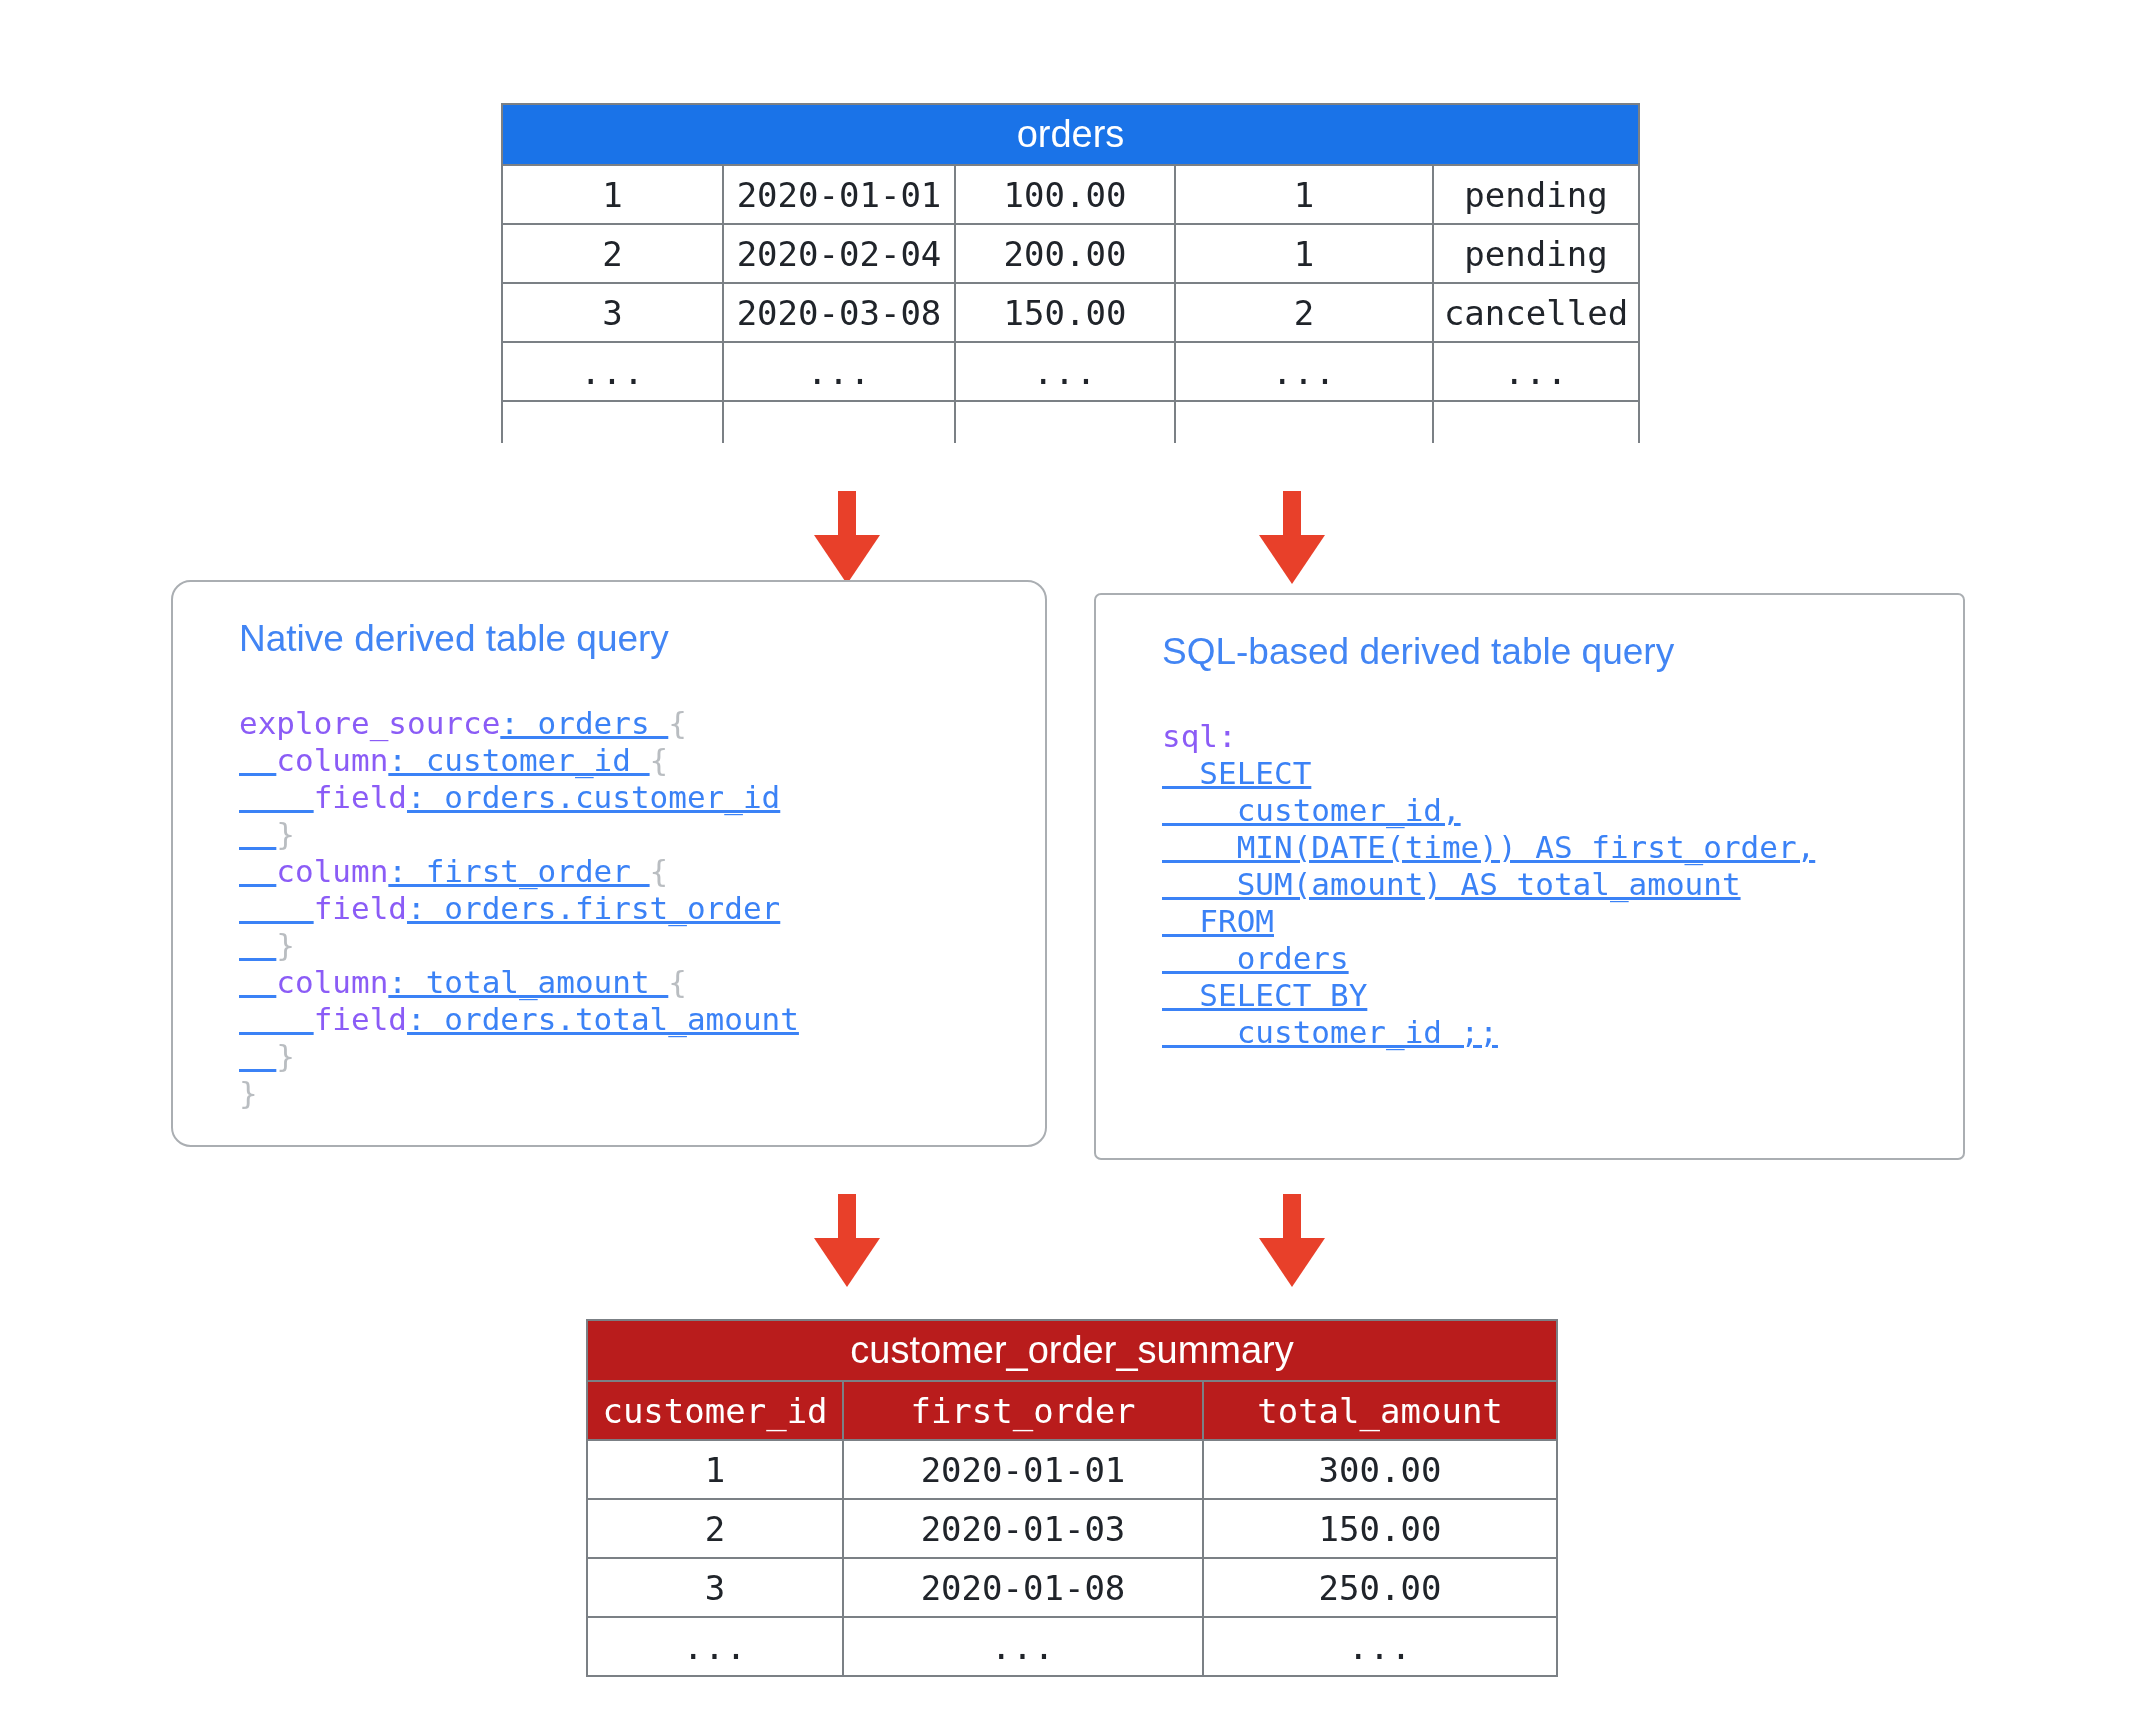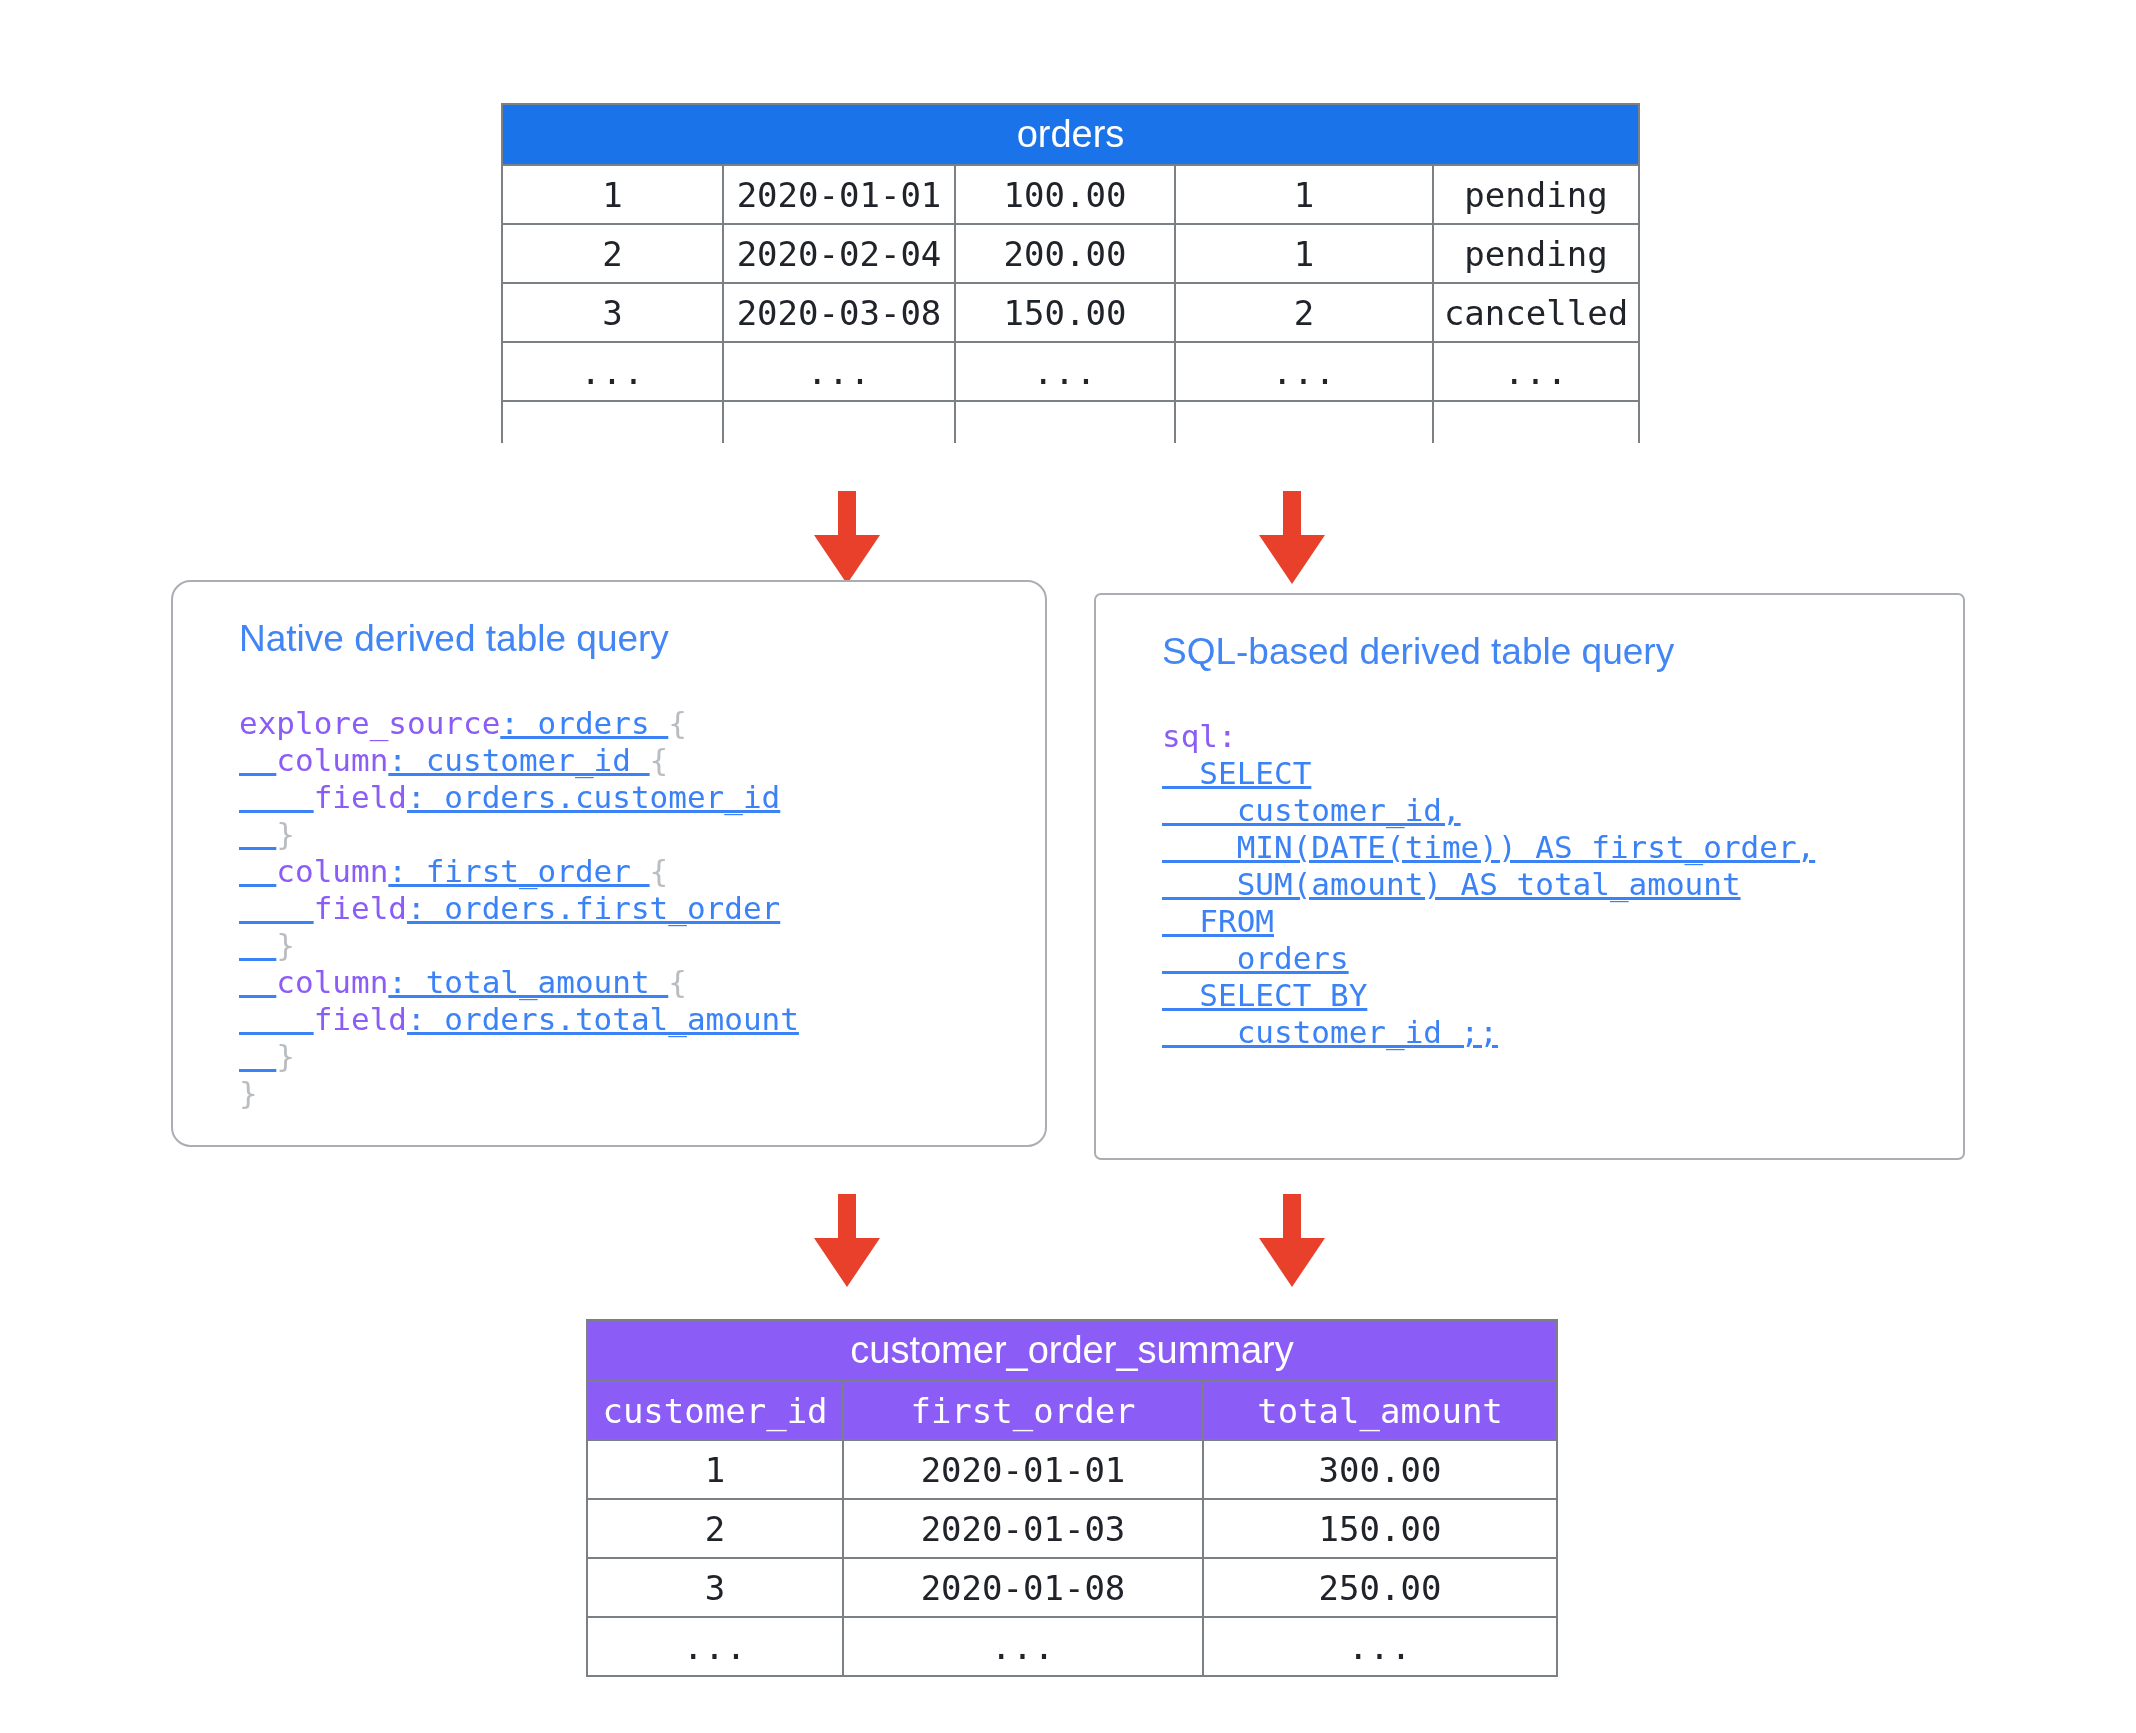--- a/index.html
+++ b/index.html
@@ -71,21 +71,21 @@
     border-bottom: none;
   }
 
   
   #summary-table {
     left: 586px;
     top: 1319px;
     width: 970px;
   }
   #summary-table .tbl-title, #summary-table .tbl-head th {
-    background: #8b5cf6;
+    background: #b91c1c;
     border-color: #7b8085;
     margin-left: 28px;
   }
 
   
   .arrow {
     position: absolute;
   }
   .arrow .shaft {
     position: absolute;

